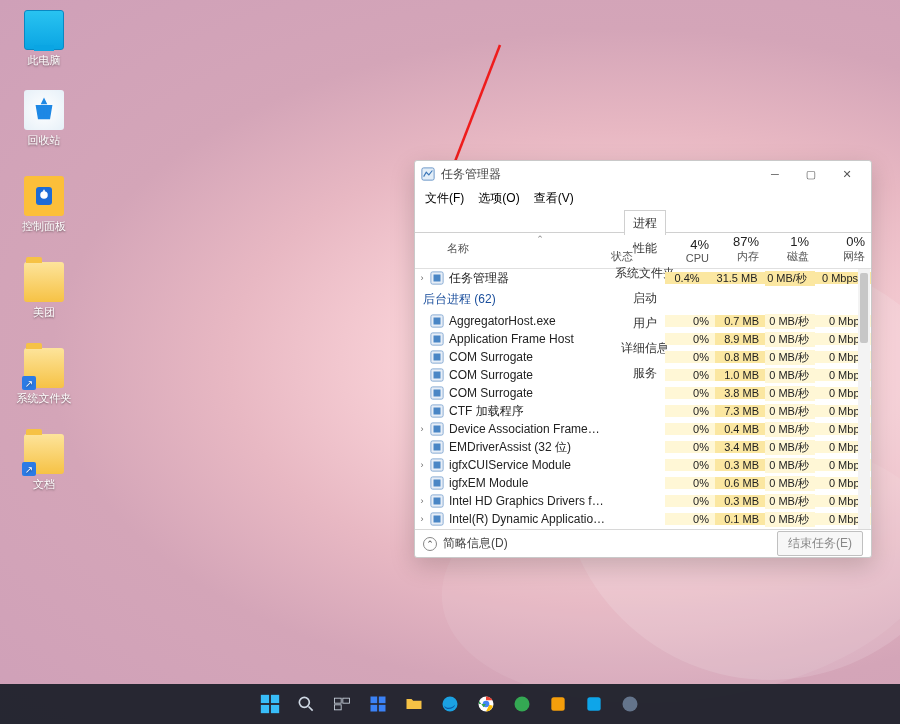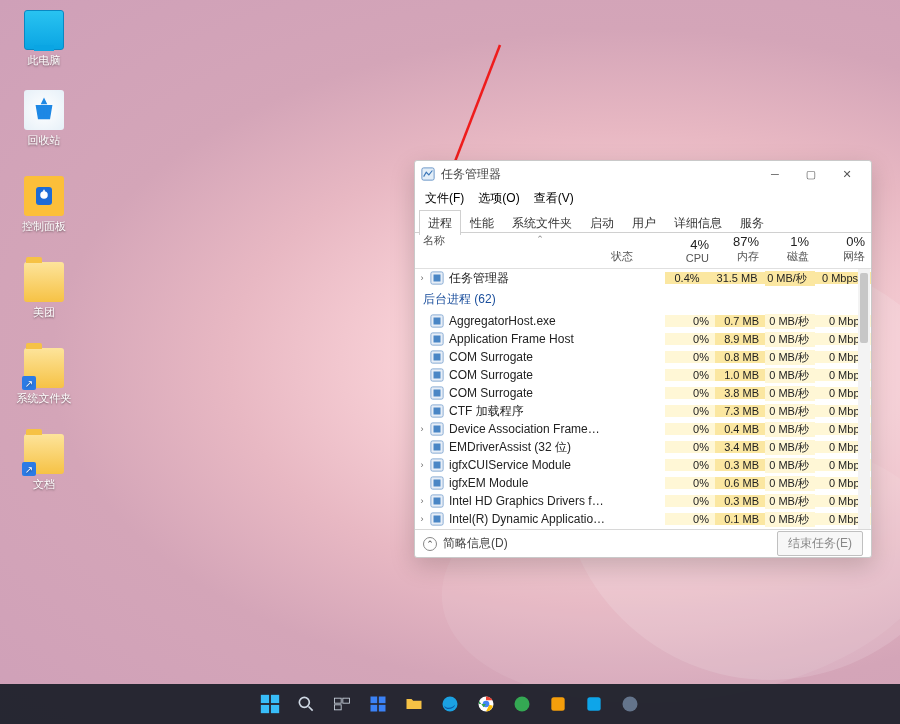--- a/index.html
+++ b/index.html
@@ -34,25 +34,25 @@
     background:#fff; border:1px solid #c9c9c9; border-radius:3px;
     box-shadow:0 8px 24px rgba(0,0,0,0.18);
     display:flex; flex-direction:column; color:#222;
   }
   .tm-titlebar{height:26px;display:flex;align-items:center;padding:0 6px;}
   .tm-titlebar .ticon{width:14px;height:14px;margin-right:6px;display:inline-block;}
   .tm-titlebar .ttl{font-size:12px;color:#444;flex:1;}
   .wbtn{width:36px;height:22px;display:flex;align-items:center;justify-content:center;color:#555;font-size:11px;}
   .tm-menubar{height:22px;display:flex;align-items:center;padding:0 6px;gap:6px;font-size:12px;color:#000000;}
   .tm-menubar span{padding:2px 4px;}
-  .tm-tabs{height:24px;display:flex;align-items:flex-start;border-bottom:1px solid #d0d0d0;padding-left:4px;gap:0;font-size:12px;}
+  .tm-tabs{height:24px;display:flex;align-items:center;border-bottom:1px solid #d0d0d0;padding-left:4px;gap:0;font-size:12px;flex-direction:column;}
   .tm-tabs .tab{padding:4px 8px 3px;color:#333;border:1px solid transparent;border-bottom:none;position:relative;top:1px;}
   .tm-tabs .tab.active{border-color:#d0d0d0;background:#fff;}
   .tm-header{display:flex;height:36px;border-bottom:1px solid #e0e0e0;align-items:stretch;font-size:11px;color:#555;}
-  .tm-header .col-name{flex:1;display:flex;align-items:flex-start;padding:0 6px 4px 8px;}
+  .tm-header .col-name{flex:1;display:flex;align-items:center;padding:0 6px 4px 8px;margin-left:24px;}
   .tm-header .col-status{width:54px;display:flex;align-items:flex-end;padding-bottom:4px;}
   .tm-header .mcol{width:50px;text-align:right;padding:4px 6px 4px 0;display:flex;flex-direction:column;justify-content:flex-end;align-items:flex-end;}
   .tm-header .mcol .pct{font-size:13px;color:#222;}
   .tm-header .caret{flex:0 0 auto;width:100%;text-align:center;color:#888;font-size:9px;line-height:8px;height:8px;position:absolute;}
   .hdr-top{position:relative;flex:1;}
   .hdr-top .caret{left:50%;transform:translateX(-50%);top:2px;}
   .tm-body{flex:1;overflow:hidden;position:relative;}
   .scrollfake{position:absolute;right:1px;top:0;bottom:0;width:12px;background:#f3f3f3;}
   .scrollfake .thumb{position:absolute;left:2px;right:2px;top:4px;height:70px;background:#c7c7c7;border-radius:2px;}
   .row{display:flex;height:18px;align-items:center;font-size:12px;}

